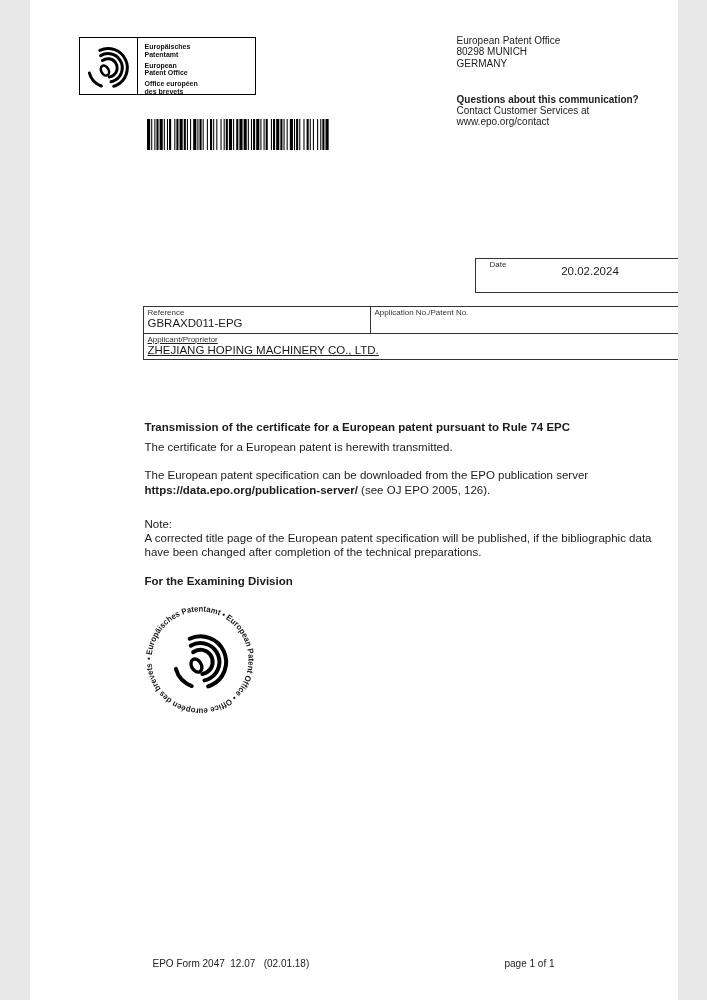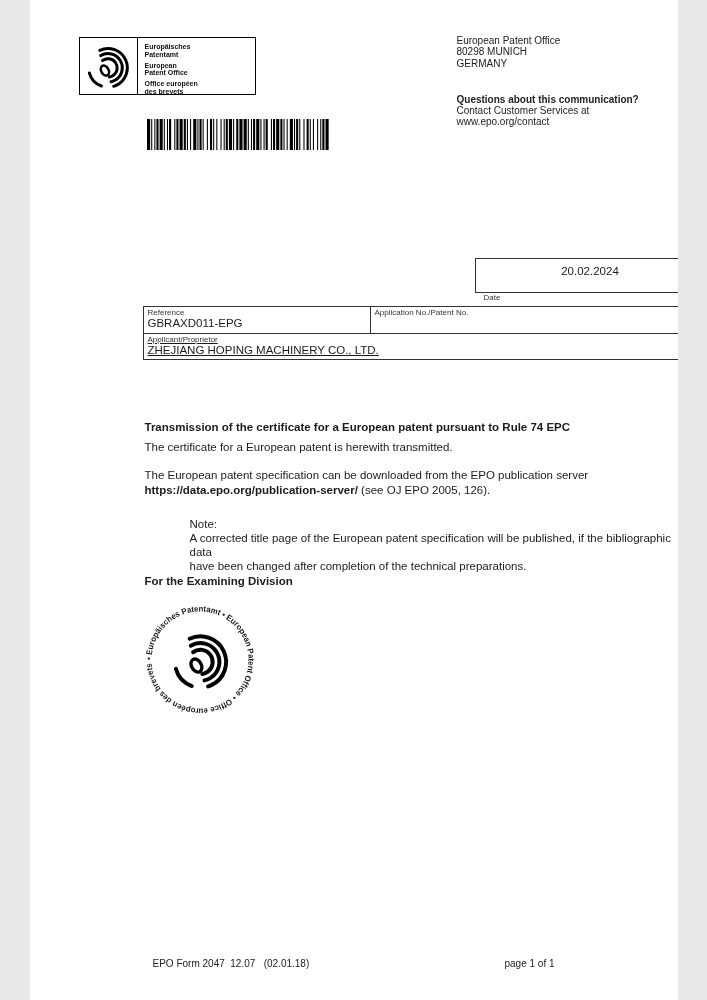--- a/index.html
+++ b/index.html
@@ -23,40 +23,40 @@
   .hdr-questions { left:427px; top:94px; font-size:10px; line-height:11.2px; color:#222; }
   .hdr-questions .q-title { font-weight:bold; }
 
   
   .barcode { left:117px; top:119px; }
   .recipient { left:115px; top:155px; font-size:11.5px; line-height:13.3px; color:#1c1c1c; }
 
   
   .date-box { left:445px; top:258px; width:231px; height:35px; border:1.5px solid #333;
               box-sizing:border-box; }
-  .date-label { position:absolute; left:8px; top:1px; font-size:8px; color:#333;margin-top:33px; }
+  .date-label { position:absolute; left:14px; top:1px; font-size:8px; color:#333; }
   .date-value { position:absolute; left:0; right:0; top:6px; text-align:center;
                 font-size:11.5px; color:#1c1c1c; }
 
   
   .ref-table { left:113px; top:306px; width:563px; border:1.5px solid #333; box-sizing:border-box; }
   .ref-row1 { display:flex; border-bottom:1.5px solid #333; height:26px; }
   .ref-row2 { height:25px;text-decoration:underline; }
   .ref-cell { padding:1px 0 0 4px; box-sizing:border-box; }
   .ref-cell-left { width:227px; border-right:1.5px solid #333; }
   .ref-cell-right { flex:1; }
   .fld-label { font-size:8px; line-height:9px; color:#333; }
   .fld-value { font-size:11.5px; line-height:13px; color:#1c1c1c; white-space:nowrap; }
 
   
   .body-text { font-size:11.5px; line-height:15px; color:#1c1c1c; }
   .b-title   { left:115px; top:420px; font-weight:bold; }
   .b-p1      { left:115px; top:440px; }
   .b-p2      { left:115px; top:468px; }
-  .b-note    { left:115px; top:517px; line-height:14px;margin-left:45px; }
+  .b-note    { left:115px; top:517px; line-height:14px; }
   .b-signoff { left:115px; top:574px; font-weight:bold; }
 
   
   .seal { left:100px; top:590px; }
 
   
   .footer-left  { left:115px; top:958px; font-size:10px; color:#222; white-space:pre;padding-left:8px; }
   .footer-right { left:475px; top:958px; font-size:10px; color:#222; }
 </style>
 </head>

